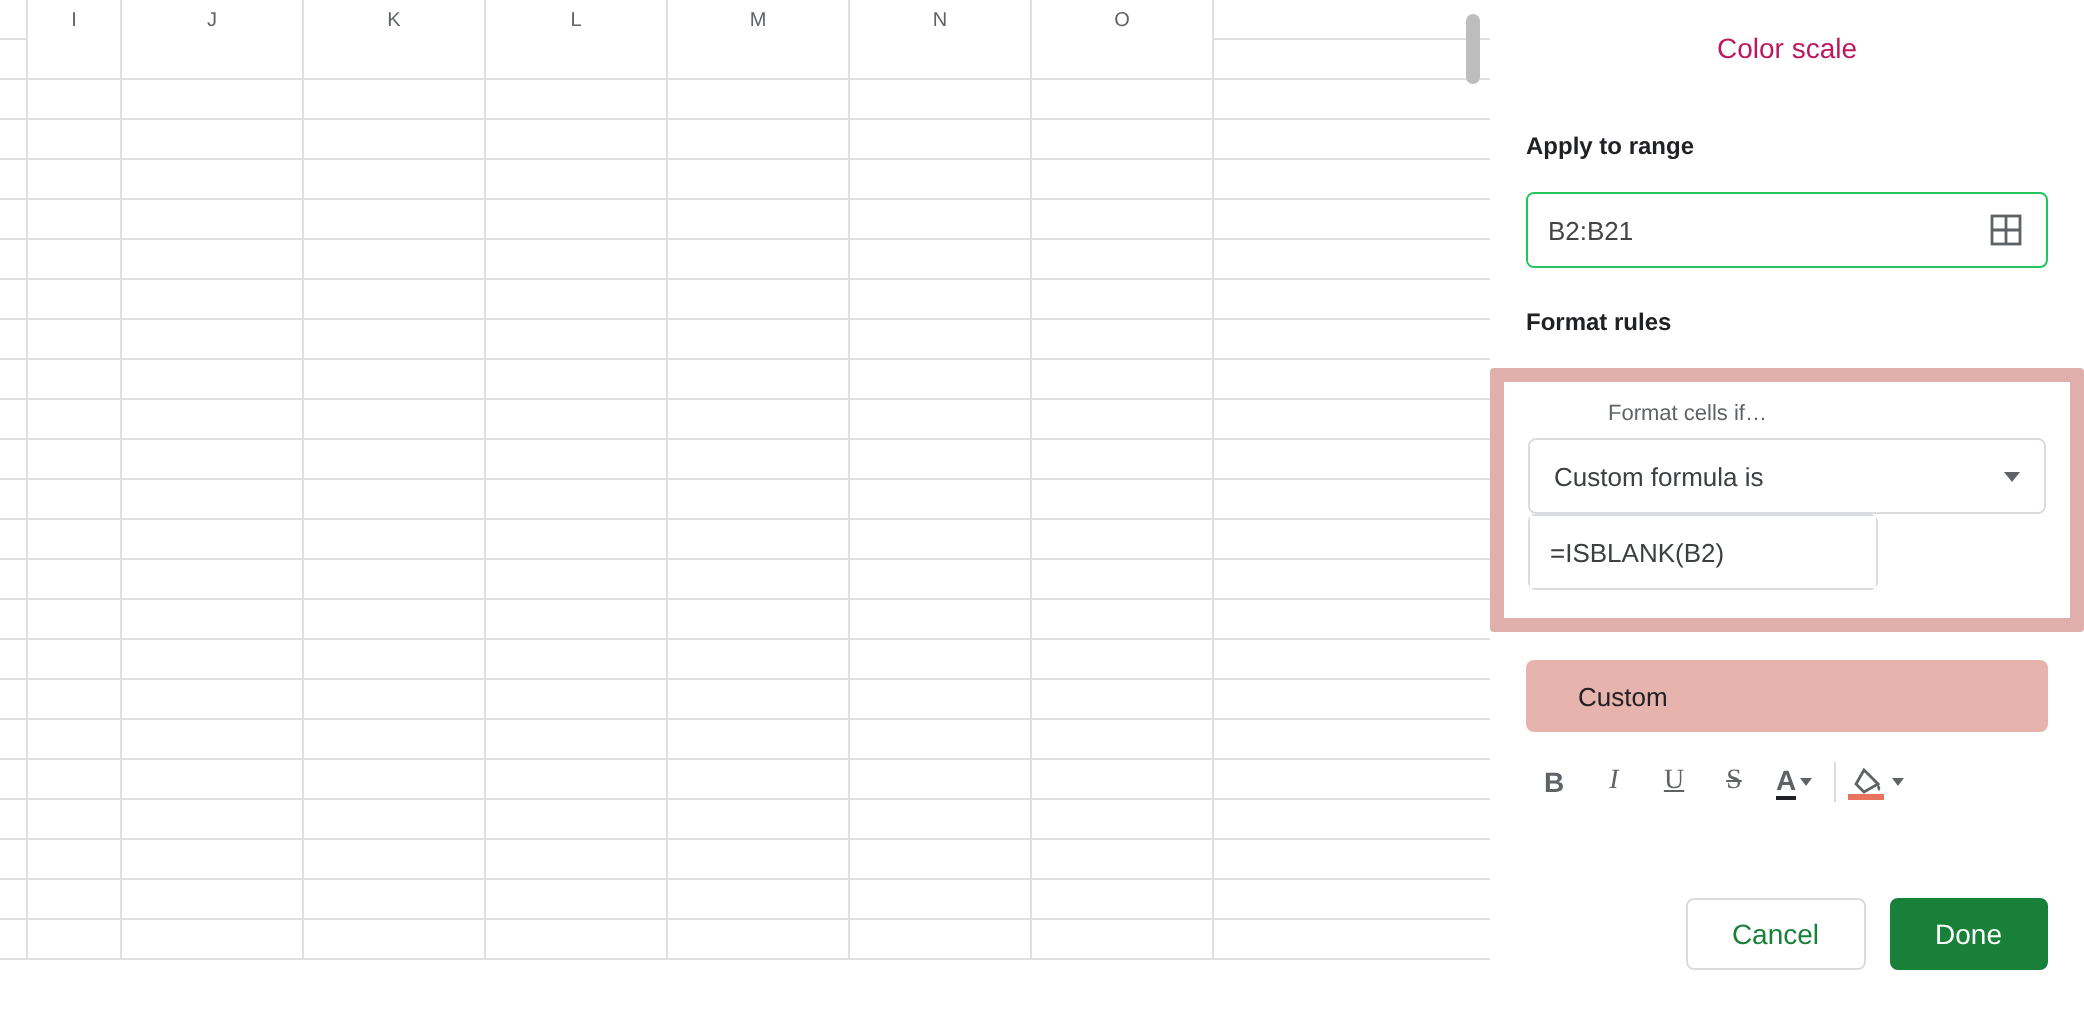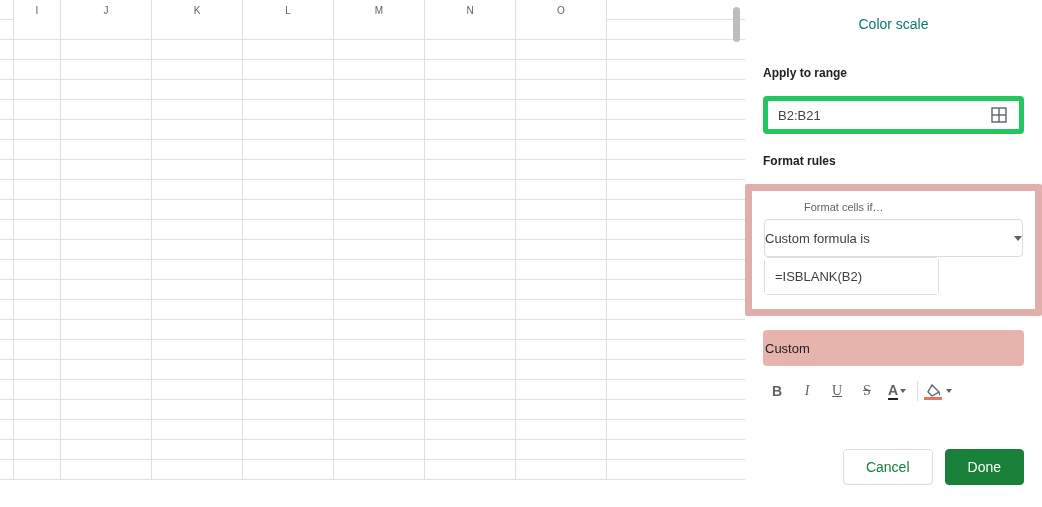--- a/index.html
+++ b/index.html
@@ -19,44 +19,44 @@
   .grid-cell.narrow { flex: 0 0 47px; }
 
   
   .scroll-track { position: absolute; left: 728px; top: 0; width: 16px; height: 507px; }
   .scroll-thumb { position: absolute; left: 5px; top: 7px; width: 7px; height: 35px; background: #bdbdbd; border-radius: 4px; }
 
   
   .panel { position: absolute; left: 745px; top: 0; width: 297px; height: 507px; background: #fff; }
 
   .tabbar { display: flex; height: 48px; }
-  .tab { flex: 1; display: flex; align-items: center; justify-content: center; font-size: 14px; color: #0f766e; cursor: pointer; position: relative; }
+  .tab { flex: 1; display: flex; align-items: center; justify-content: center; font-size: 14px; color: #be185d; cursor: pointer; position: relative; }
   .tab.active { color: #188038; font-weight: 500; }
   .tab-underline { position: absolute; bottom: 10px; left: 50%; transform: translateX(-50%); width: 94px; height: 3px; background: #188038; border-radius: 2px 2px 0 0; }
 
   .section { padding: 0 18px; }
 
   .section-title { font-size: 12px; font-weight: 700; color: #202124; margin: 18px 0 16px; }
 
-  .range-input-wrap { display: flex; align-items: center; height: 38px; border: 5px solid #22c55e; border-radius: 4px; overflow: hidden; margin-bottom: 20px; }
+  .range-input-wrap { display: flex; align-items: center; height: 38px; border: 1px solid #22c55e; border-radius: 4px; overflow: hidden; margin-bottom: 20px; }
   .range-input { flex: 1; border: none; outline: none; font-size: 13px; padding: 0 10px; color: #444; height: 100%; }
   .range-grid-btn { width: 40px; height: 100%; display: flex; align-items: center; justify-content: center; cursor: pointer; }
 
   
   .highlight-box { border: 7px solid #e1afab; border-radius: 2px; padding: 10px 12px 14px; margin: 8px -6px 14px; }
 
   .sublabel { font-size: 11px; color: #5f6368; margin-bottom: 6px; display: block; padding-left: 40px; }
 
-  .select { height: 38px; border: 1px solid #dadce0; border-radius: 4px; display: flex; align-items: center; justify-content: space-between; padding: 0 0; font-size: 13px; color: #3c4043; cursor: pointer; background: #fff; }
+  .select { height: 38px; border: 1px solid #dadce0; border-radius: 4px; display: flex; align-items: center; justify-content: space-between; padding: 0 12px; font-size: 13px; color: #3c4043; cursor: pointer; background: #fff; }
   .caret { width: 0; height: 0; border-left: 4px solid transparent; border-right: 4px solid transparent; border-top: 5px solid #5f6368; }
 
   .formula-input-wrap { height: 38px; border: 1px solid #dadce0; border-radius: 4px; margin-top: 0; width: 175px; }
   .formula-input { border: none; outline: none; width: 100%; height: 100%; font-size: 13px; padding: 0 10px; color: #3c4043; }
 
-  .style-preview { height: 36px; background: #e7b3ad; border-radius: 4px; display: flex; align-items: center; padding: 0 2px; font-size: 13px; color: #202124; margin: 4px 0 8px; }
+  .style-preview { height: 36px; background: #e7b3ad; border-radius: 4px; display: flex; align-items: center; padding: 0 26px; font-size: 13px; color: #202124; margin: 4px 0 8px; }
 
   .toolbar { display: flex; align-items: center; gap: 2px; height: 34px; }
   .tbtn { width: 28px; height: 28px; display: flex; align-items: center; justify-content: center; border-radius: 4px; cursor: pointer; color: #5f6368; }
   .tbtn .glyph { font-size: 14px; font-family: Georgia, 'Times New Roman', serif; }
   .tbtn .glyph.bold { font-weight: 800; font-family: Arial, sans-serif; }
   .tbtn .glyph.italic { font-style: italic; }
   .vsep { width: 1px; height: 20px; background: #dadce0; margin: 0 4px; }
   .mini-caret { width: 0; height: 0; border-left: 3px solid transparent; border-right: 3px solid transparent; border-top: 4px solid #5f6368; margin-left: 2px; }
   .textcolor-a { font-size: 14px; font-family: Arial, sans-serif; font-weight: 600; color: #5f6368; border-bottom: 2.5px solid #202124; padding-bottom: 1px; line-height: 1; }
   .fillcolor { position: relative; width: 20px; height: 20px; display: flex; align-items: center; justify-content: center; }

